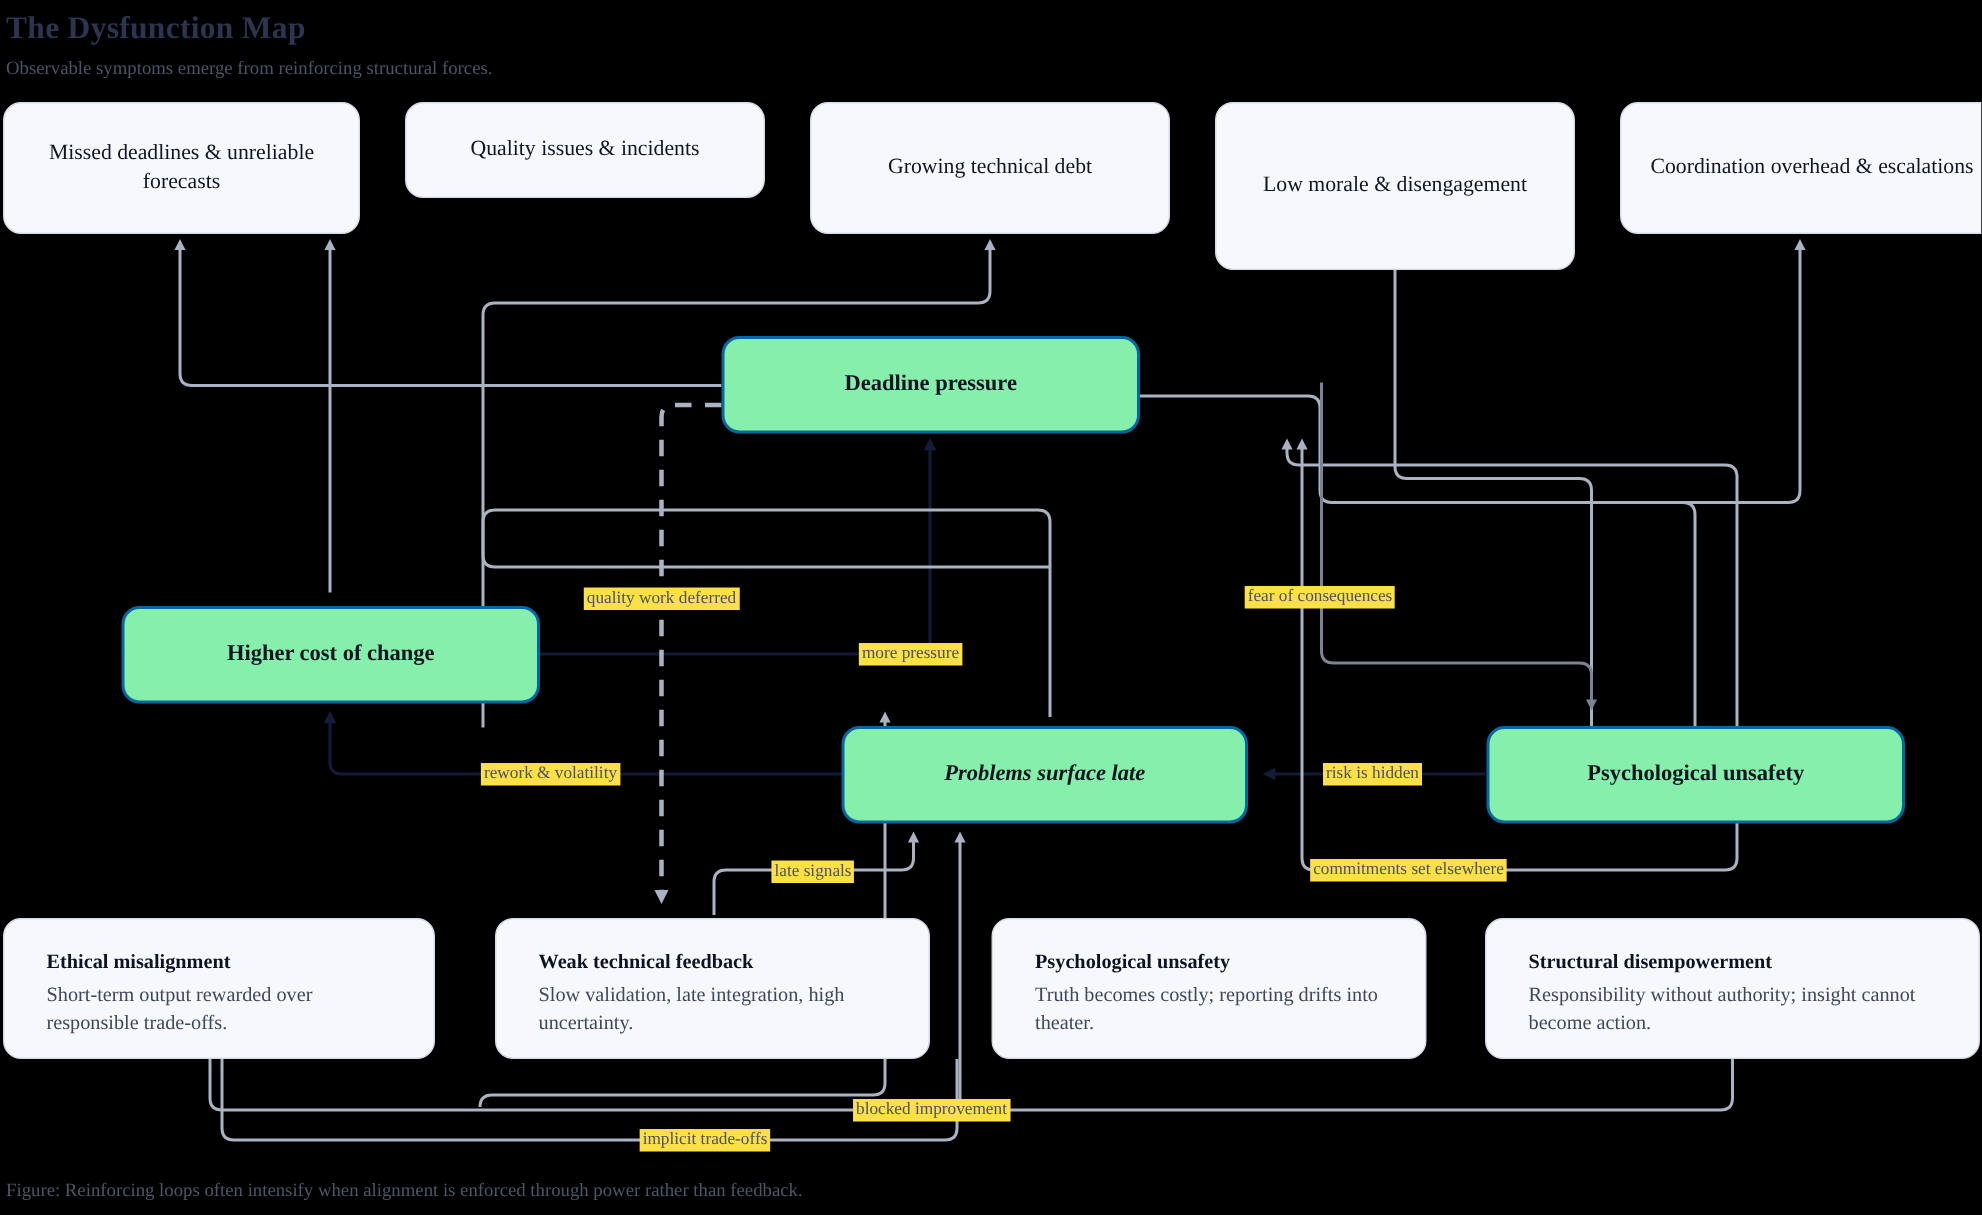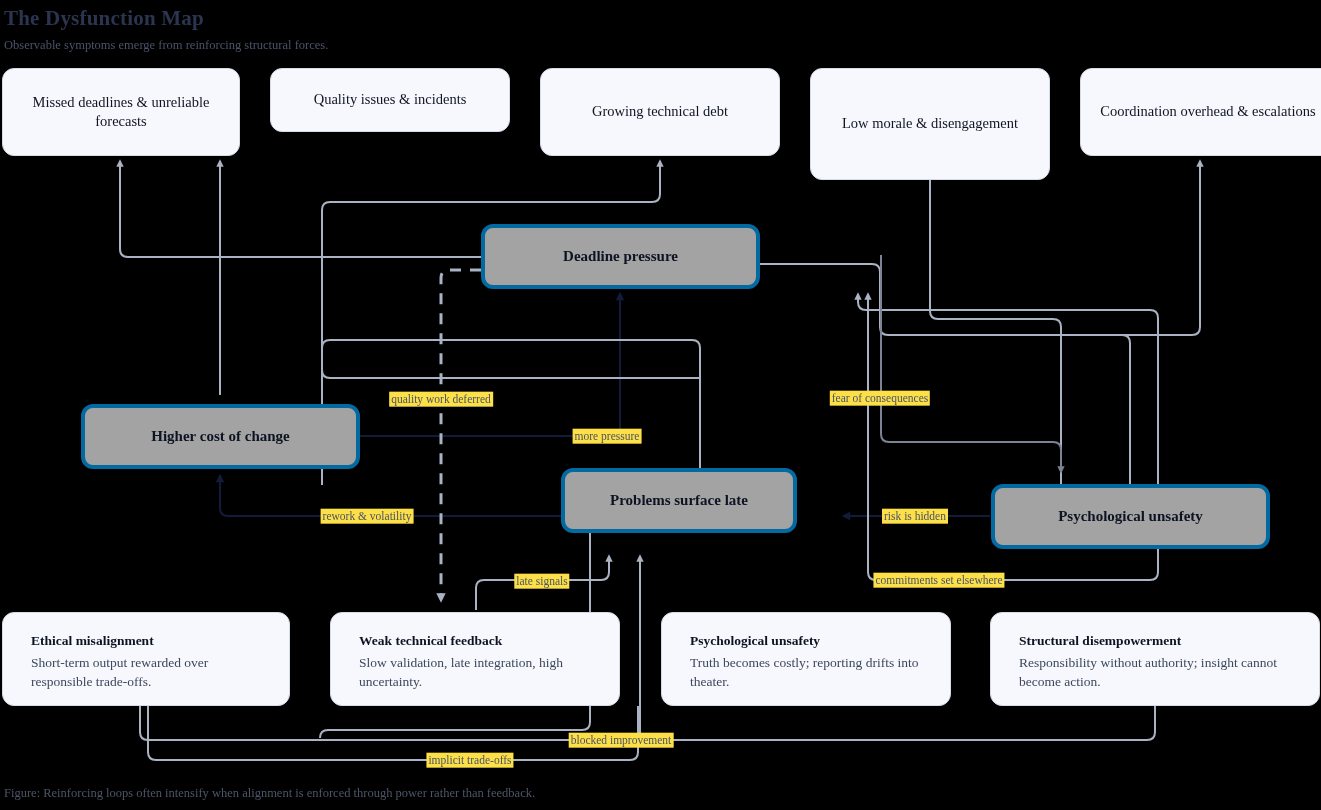--- a/index.html
+++ b/index.html
@@ -59,22 +59,22 @@
     padding: 8px 14px;
   }
   .node.symptom {
     background: #f6f8fd;
     border: 1px solid #d6dbe8;
     color: #101522;
     font-size: 14.5px;
     line-height: 1.33;
   }
   .node.core {
-    background: #a3a3a3;
-    border: 4px solid #0369a1;
+    background: #86efac;
+    border: 2px solid #0369a1;
     color: #0d1322;
     font-size: 15px;
     font-weight: bold;
   }
   .node.driver {
     background: #f6f8fd;
     border: 1px solid #d6dbe8;
     display: block;
     text-align: left;
     padding: 18px 28px;
@@ -189,21 +189,21 @@
   <div class="node symptom" style="left:1080px; top:68px; width:256px; height:88px;">
     <span>Coordination overhead &amp; escalations</span>
   </div>
 
   <div class="node core" style="left:481px; top:224px; width:279px; height:65px;">
     <span>Deadline pressure</span>
   </div>
   <div class="node core" style="left:81px; top:404px; width:279px; height:65px;">
     <span>Higher cost of change</span>
   </div>
-  <div class="node core" style="left:561px; top:468px; width:236px; height:65px;">
+  <div class="node core" style="left:561px; top:484px; width:271px; height:65px;font-style:italic;">
     <span>Problems surface late</span>
   </div>
   <div class="node core" style="left:991px; top:484px; width:279px; height:65px;">
     <span>Psychological unsafety</span>
   </div>
 
   <div class="node driver" style="left:2px; top:612px; width:288px; height:94px;">
     <div class="driver-title">Ethical misalignment</div>
     <div class="driver-desc">Short-term output rewarded over responsible trade-offs.</div>
   </div>

